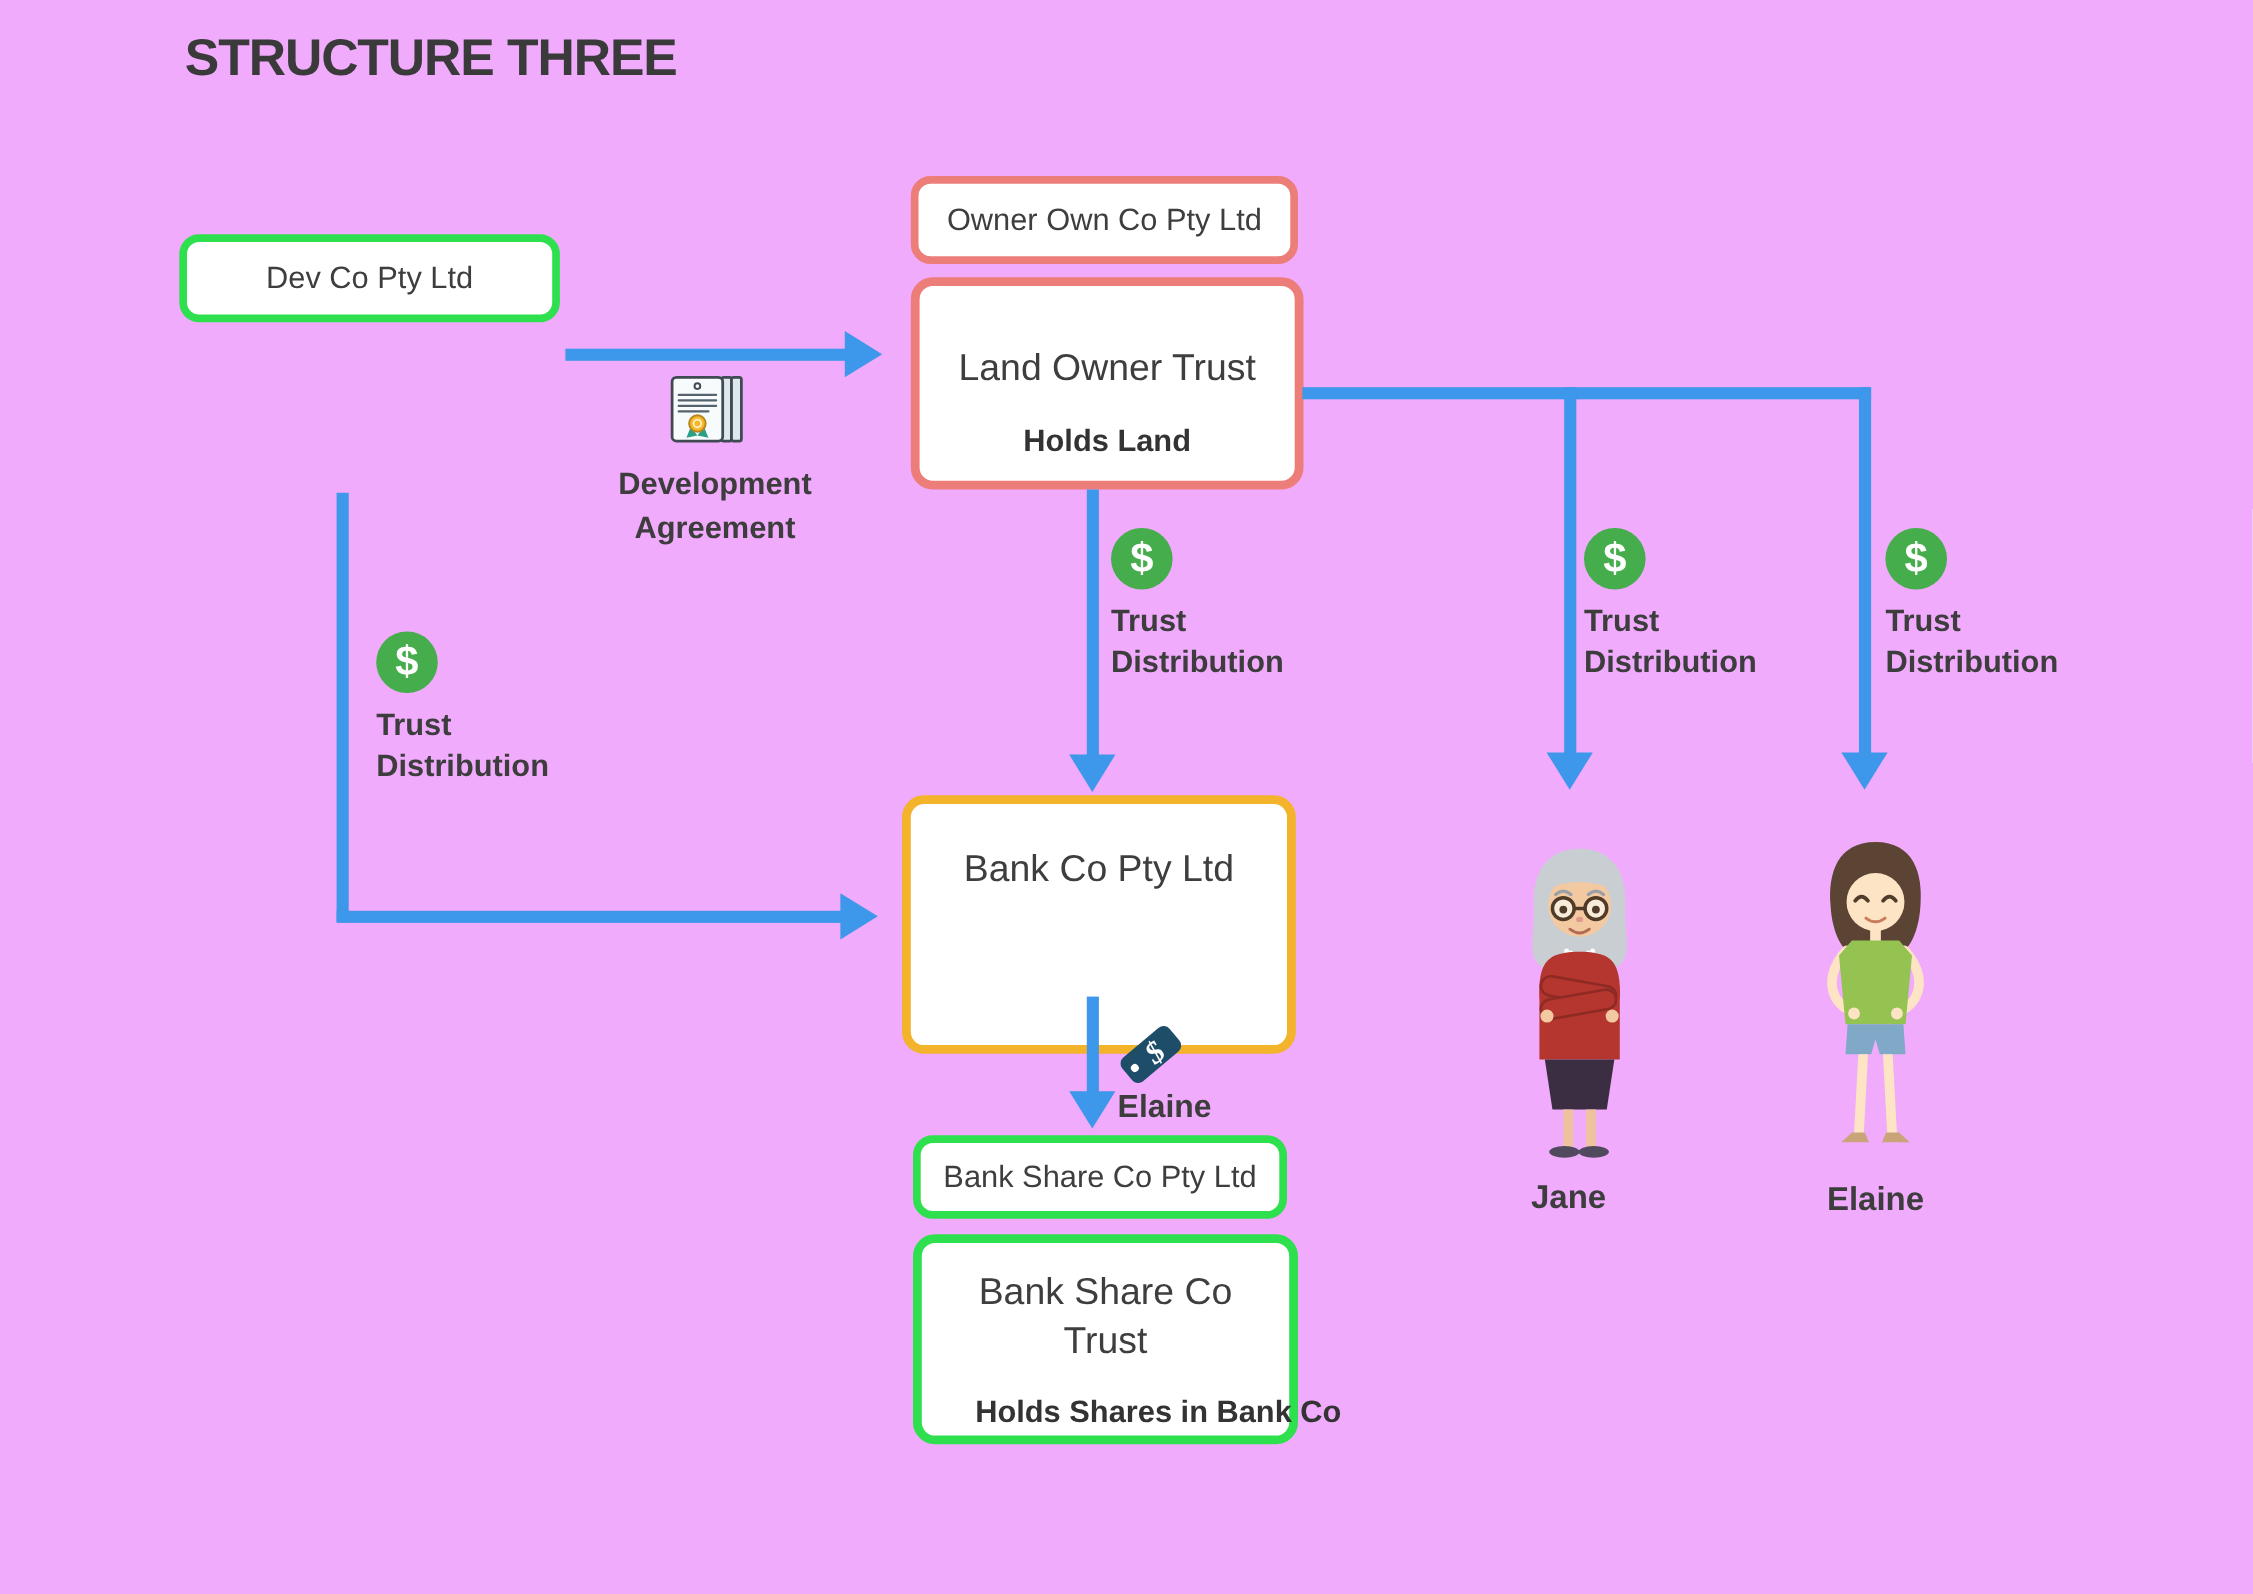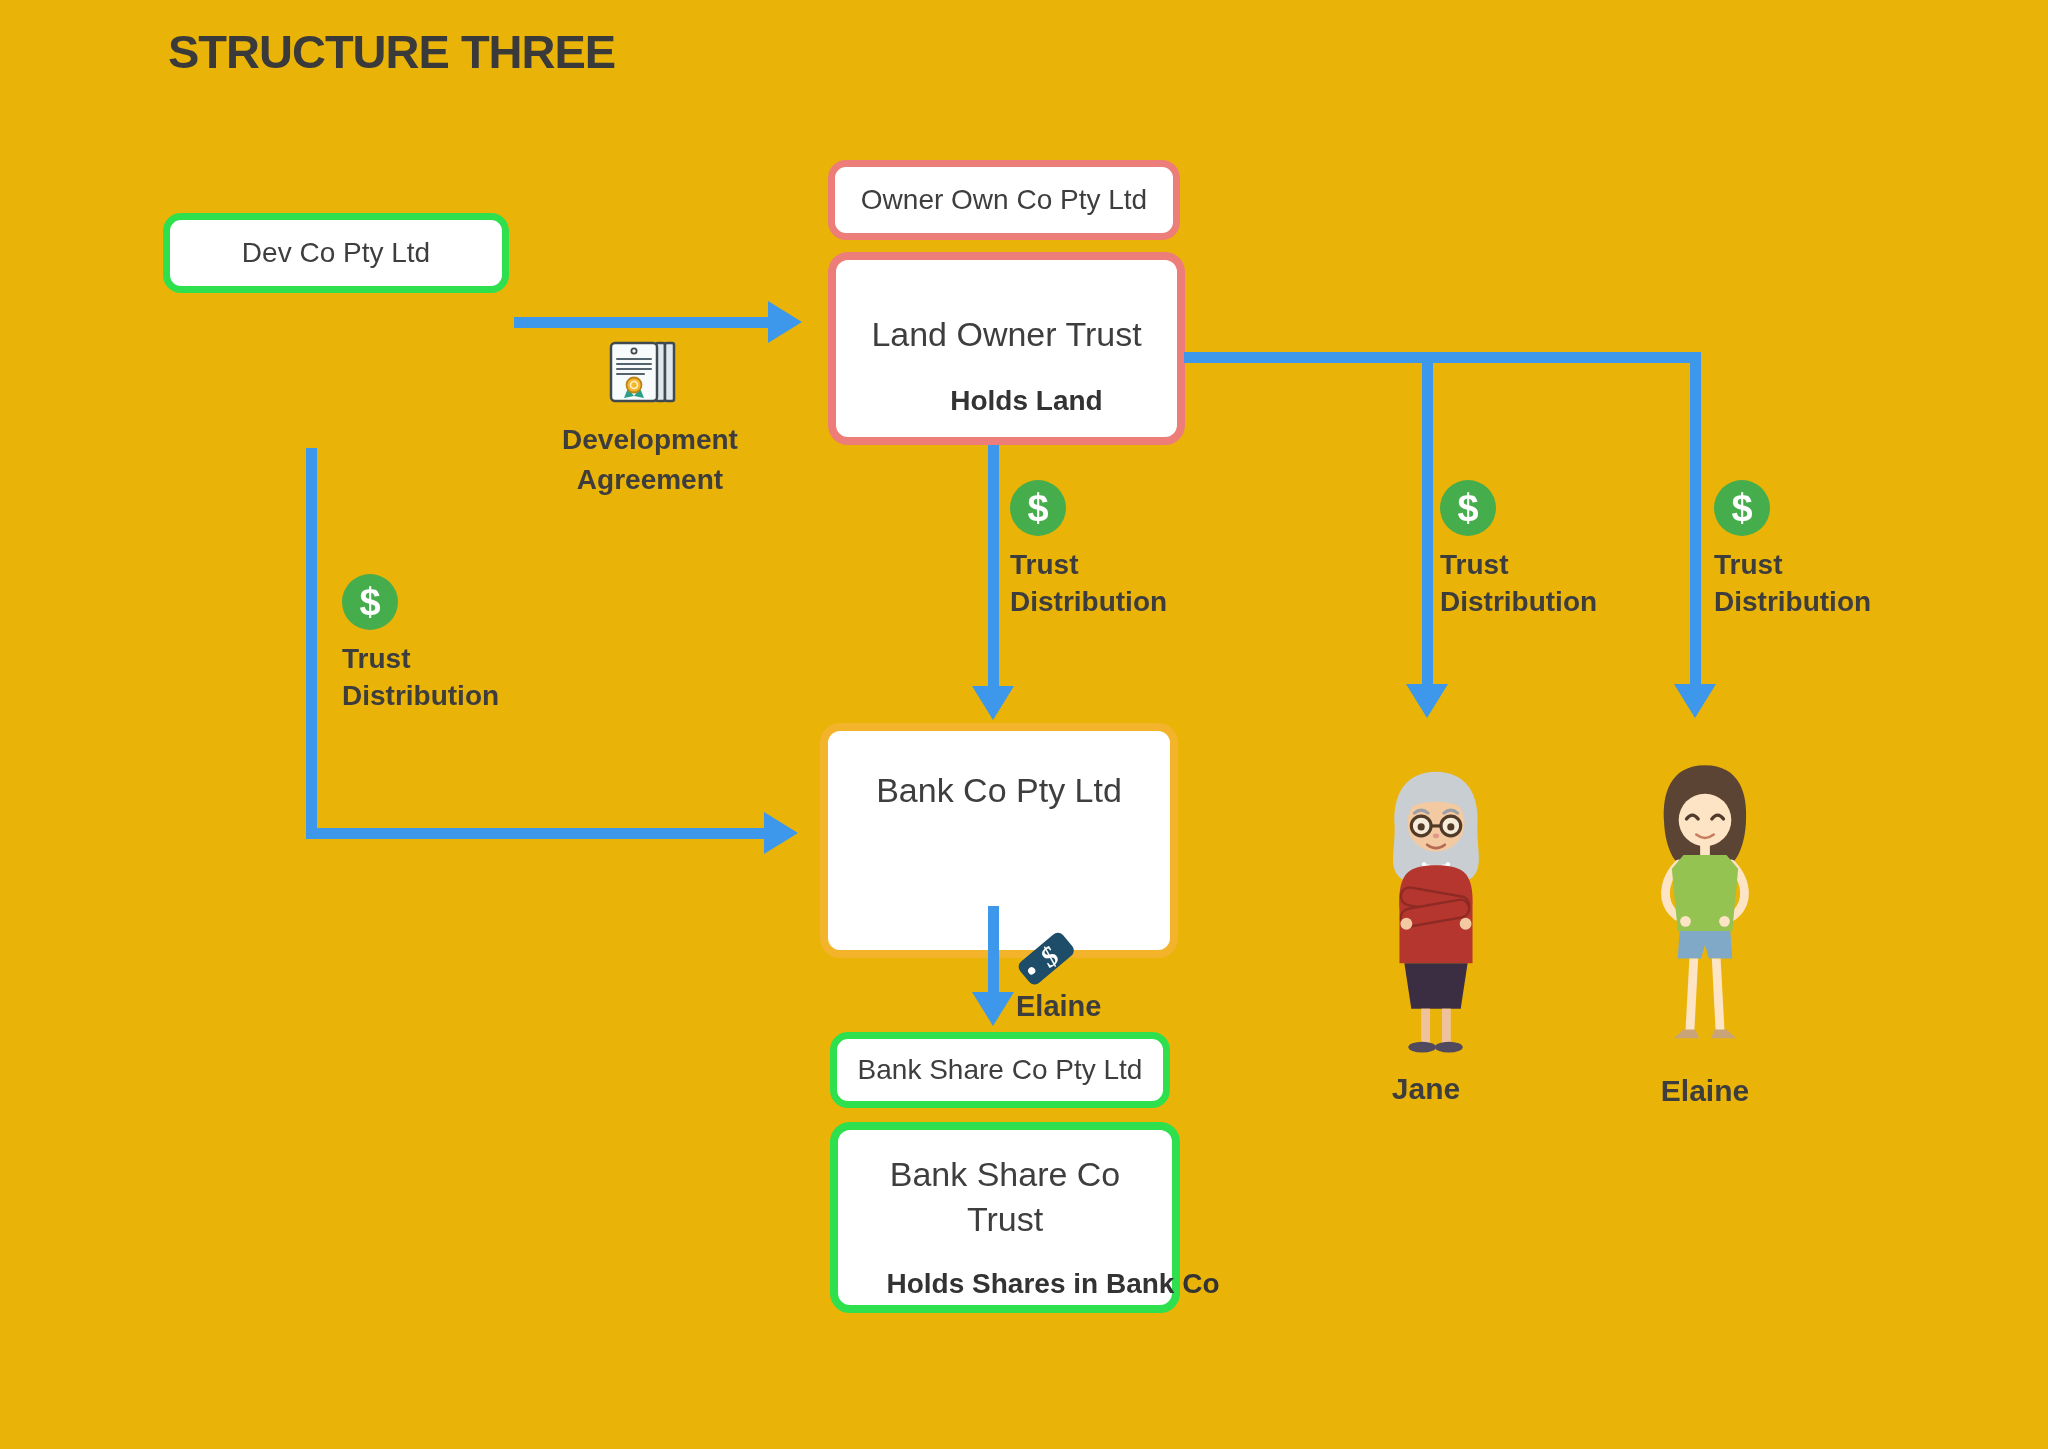--- a/index.html
+++ b/index.html
@@ -1,19 +1,19 @@
 <!DOCTYPE html>
 <html><head>
 <meta charset="utf-8">
 <style>
   html,body{margin:0;padding:0;background:#ffffff;}
   #canvas{
     position:relative;
     width:2048px;height:1449px;
-    background:#eab308;
+    background:#f0abfc;
     font-family:"Liberation Sans", sans-serif;
     color:#3e3e3e;
     overflow:hidden;
   }
   .abs{position:absolute;}
   .page-title{
     font-size:47px;font-weight:700;color:#3a3a3a;letter-spacing:-1px;
   }
   
   .box{
@@ -73,21 +73,21 @@
     <div class="box-label">Dev Co Pty Ltd</div>
   </div>
 
 
   <div class="box b-red-thin" style="left:828px;top:160px;width:352px;height:80px;">
     <div class="box-label">Owner Own Co Pty Ltd</div>
   </div>
 
   <div class="box b-red" style="left:828px;top:252px;width:357px;height:193px;">
     <div class="box-title" style="top:55px;">Land Owner Trust</div>
-    <div class="box-sub" style="top:125px;padding-left:20px;">Holds Land</div>
+    <div class="box-sub" style="top:125px;">Holds Land</div>
   </div>
 
   <div class="box b-orange" style="left:820px;top:723px;width:358px;height:235px;">
     <div class="box-title" style="top:40px;">Bank Co Pty Ltd</div>
   </div>
 
   <div class="box b-green-thin" style="left:830px;top:1032px;width:340px;height:76px;">
     <div class="box-label">Bank Share Co Pty Ltd</div>
   </div>
 

